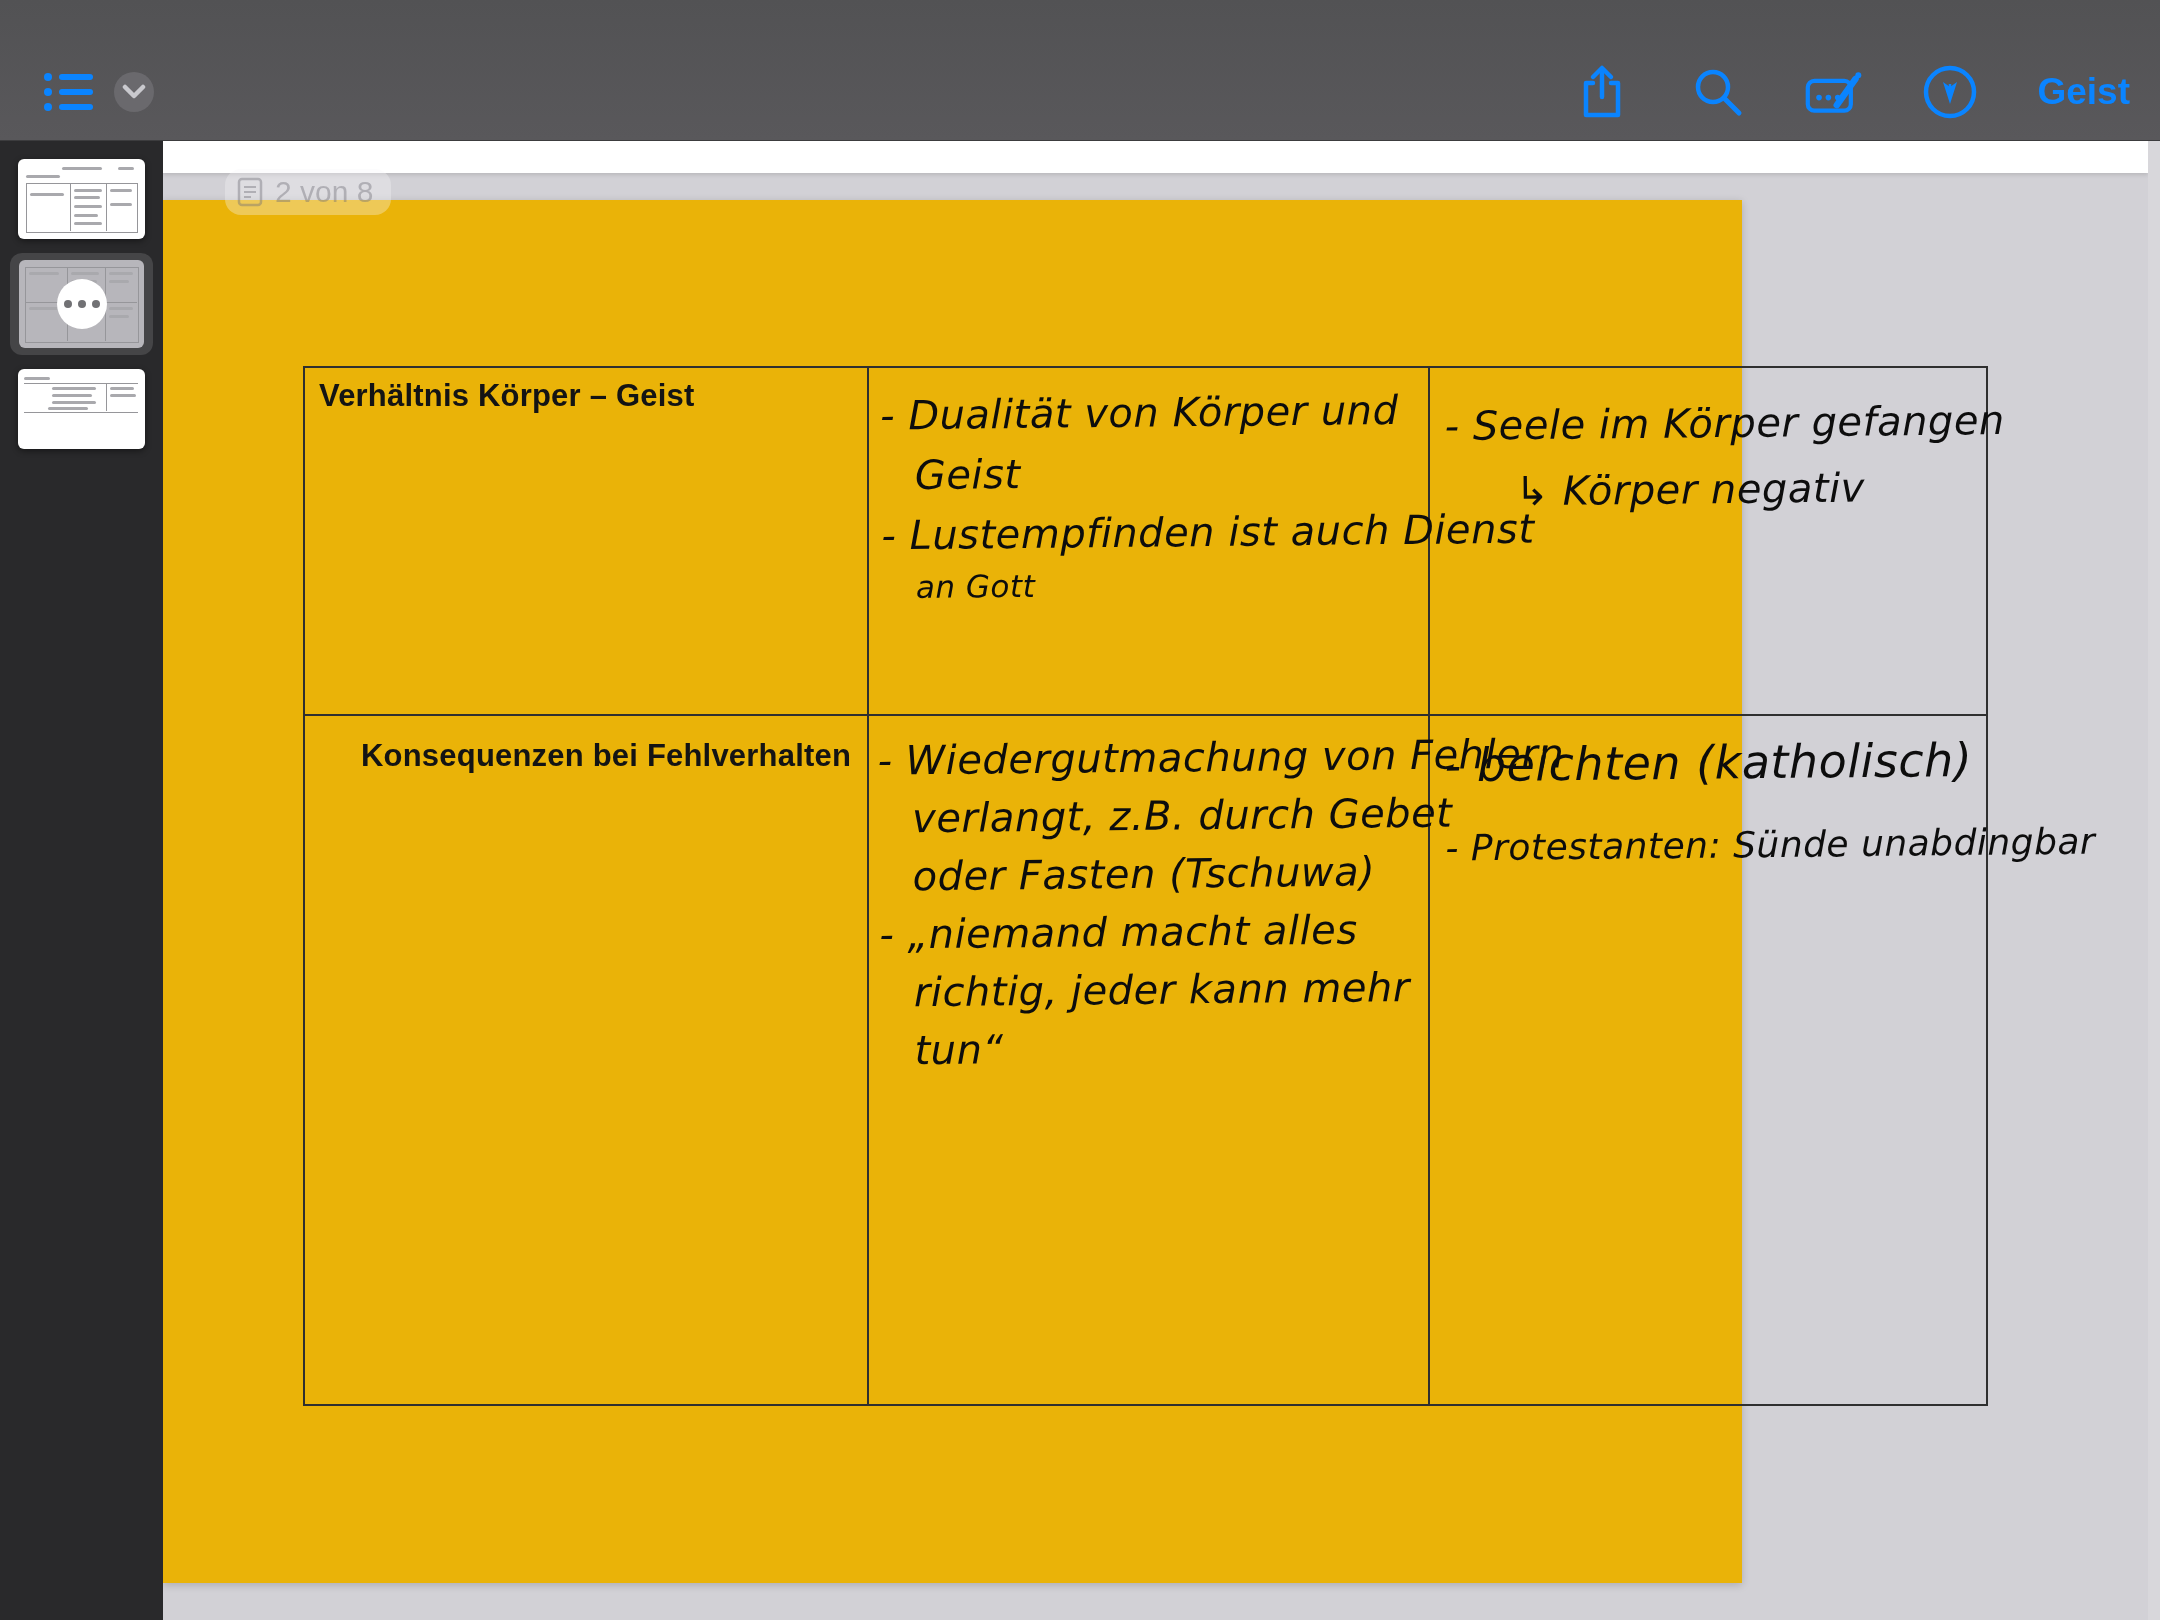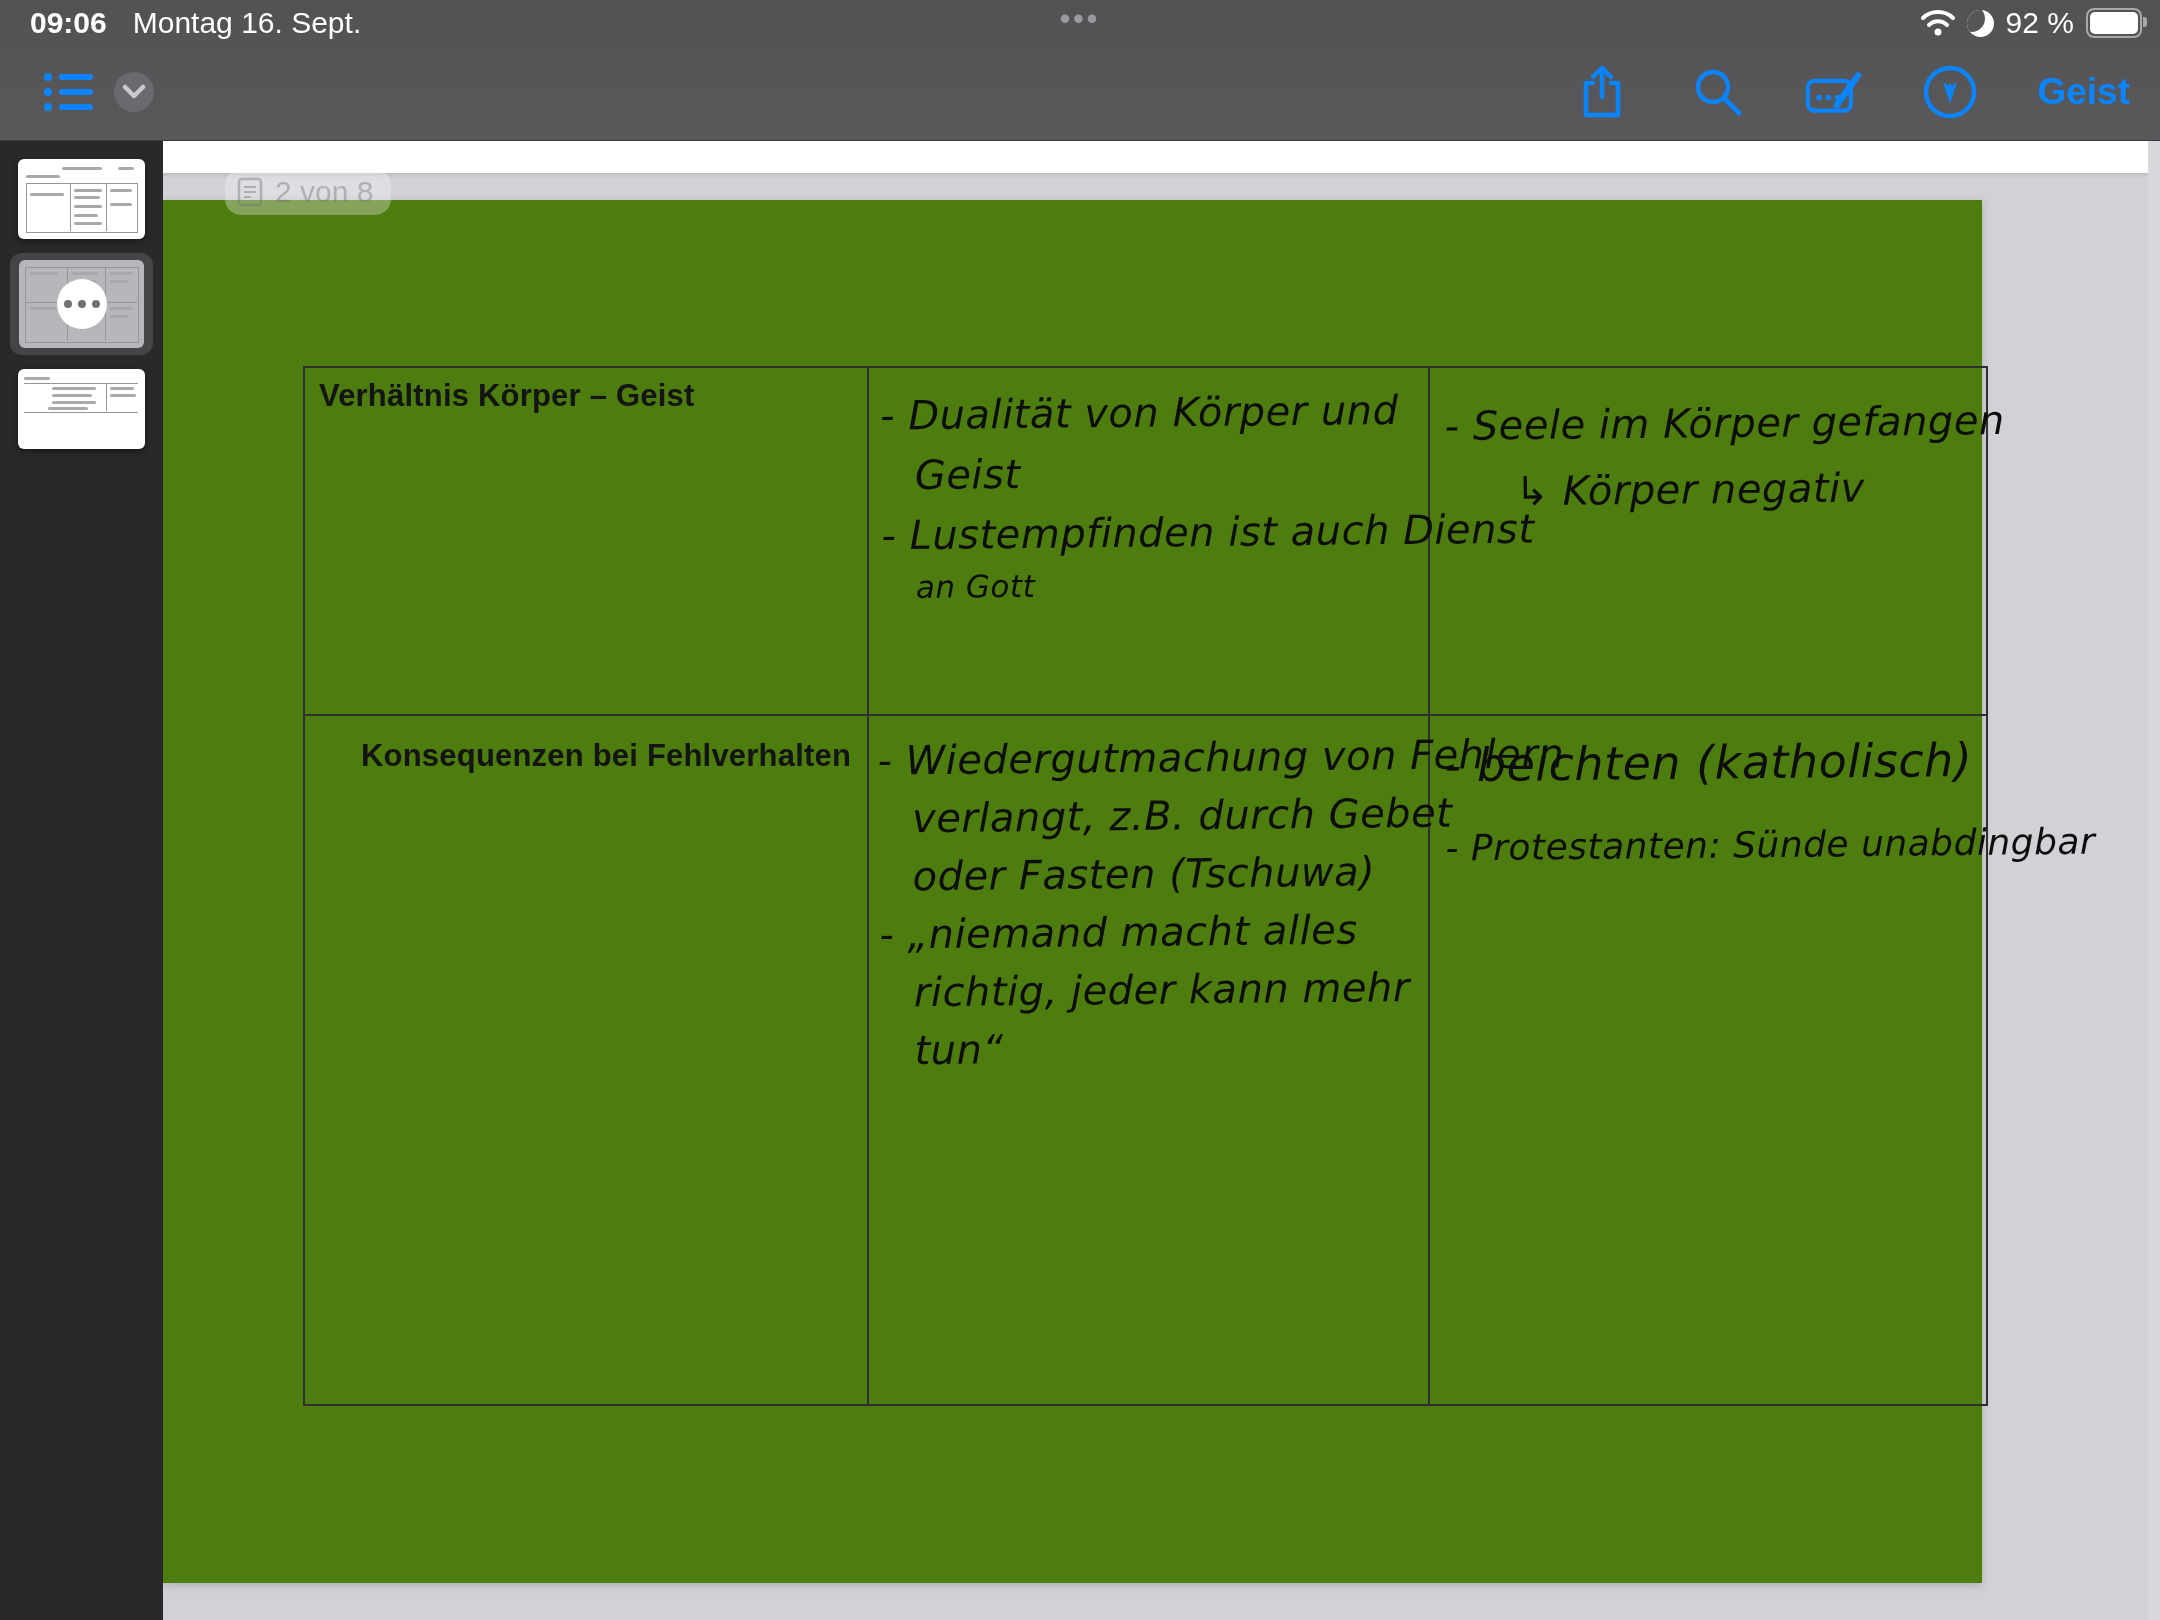--- a/index.html
+++ b/index.html
@@ -49,21 +49,21 @@
   .dots-circle i{width:8px;height:8px;border-radius:50%;background:#717174;}
   .sk{position:absolute;background:#a9a9ad;height:3px;border-radius:2px;}
   .skbox{position:absolute;border:1px solid #96969a;}
   .skv{position:absolute;width:1px;background:#96969a;}
   .skh{position:absolute;height:1px;background:#96969a;}
 
   
   .docarea{position:absolute;left:163px;top:141px;width:1997px;height:1479px;background:#d2d1d6;}
   .prev-page{position:absolute;left:0;top:0;width:1985px;height:32px;background:#fff;
              box-shadow:0 2px 4px rgba(0,0,0,.12);}
-  .page{position:absolute;left:0;top:59px;width:1819px;height:1383px;background:#4d7c0f;
+  .page{position:absolute;left:0;top:59px;width:1579px;height:1383px;background:#eab308;
         box-shadow:0 2px 8px rgba(0,0,0,.18);}
   .page-pill{position:absolute;left:62px;top:28px;display:flex;align-items:center;gap:12px;
              padding:6px 18px 6px 12px;border-radius:16px;background:rgba(246,246,248,.55);
              color:#9b9aa0;font-size:30px;opacity:.6;z-index:5;}
 
   
   .ptable{position:absolute;left:140px;top:166px;width:1681px;height:1036px;
           border:2px solid #2f2f2f;}
   .ptable .v1{position:absolute;left:562px;top:0;width:2px;height:100%;background:#2f2f2f;}
   .ptable .v2{position:absolute;left:1123px;top:0;width:2px;height:100%;background:#2f2f2f;}
@@ -86,42 +86,20 @@
 
   .right-margin{position:absolute;right:0;top:0;width:12px;height:100%;background:#d8d7db;}
   svg{display:block;}
 </style>
 </head>
 <body>
 
 <div class="screen">
 
   <div class="topbar">
-    <div class="statusbar">
-      <div class="status-left">
-        <span class="status-time">09:06</span>
-        <span class="status-date">Montag 16. Sept.</span>
-      </div>
-      <div class="status-center">•••</div>
-      <div class="status-right">
-        <span>
-          <svg width="34" height="28" viewBox="0 0 34 28">
-            <path d="M2 9 C10 1 24 1 32 9" stroke="#fff" stroke-width="4" fill="none" stroke-linecap="round"></path>
-            <path d="M8 16 C13 11 21 11 26 16" stroke="#fff" stroke-width="4" fill="none" stroke-linecap="round"></path>
-            <circle cx="17" cy="23" r="3.5" fill="#fff"></circle>
-          </svg>
-        </span>
-        <span class="moon"></span>
-        <span class="battery-label">92 %</span>
-        <span class="battery">
-          <span class="fill"></span>
-            <span class="cap"></span>
-        </span>
-      </div>
-    </div>
 
     <div class="navrow">
       <div class="toc-btn">
         <svg width="52" height="46" viewBox="0 0 52 46">
           <circle cx="5" cy="8" r="4" fill="#0a84ff"></circle>
           <rect x="16" y="5" width="34" height="6" rx="3" fill="#0a84ff"></rect>
           <circle cx="5" cy="23" r="4" fill="#0a84ff"></circle>
           <rect x="16" y="20" width="34" height="6" rx="3" fill="#0a84ff"></rect>
           <circle cx="5" cy="38" r="4" fill="#0a84ff"></circle>
           <rect x="16" y="35" width="34" height="6" rx="3" fill="#0a84ff"></rect>

